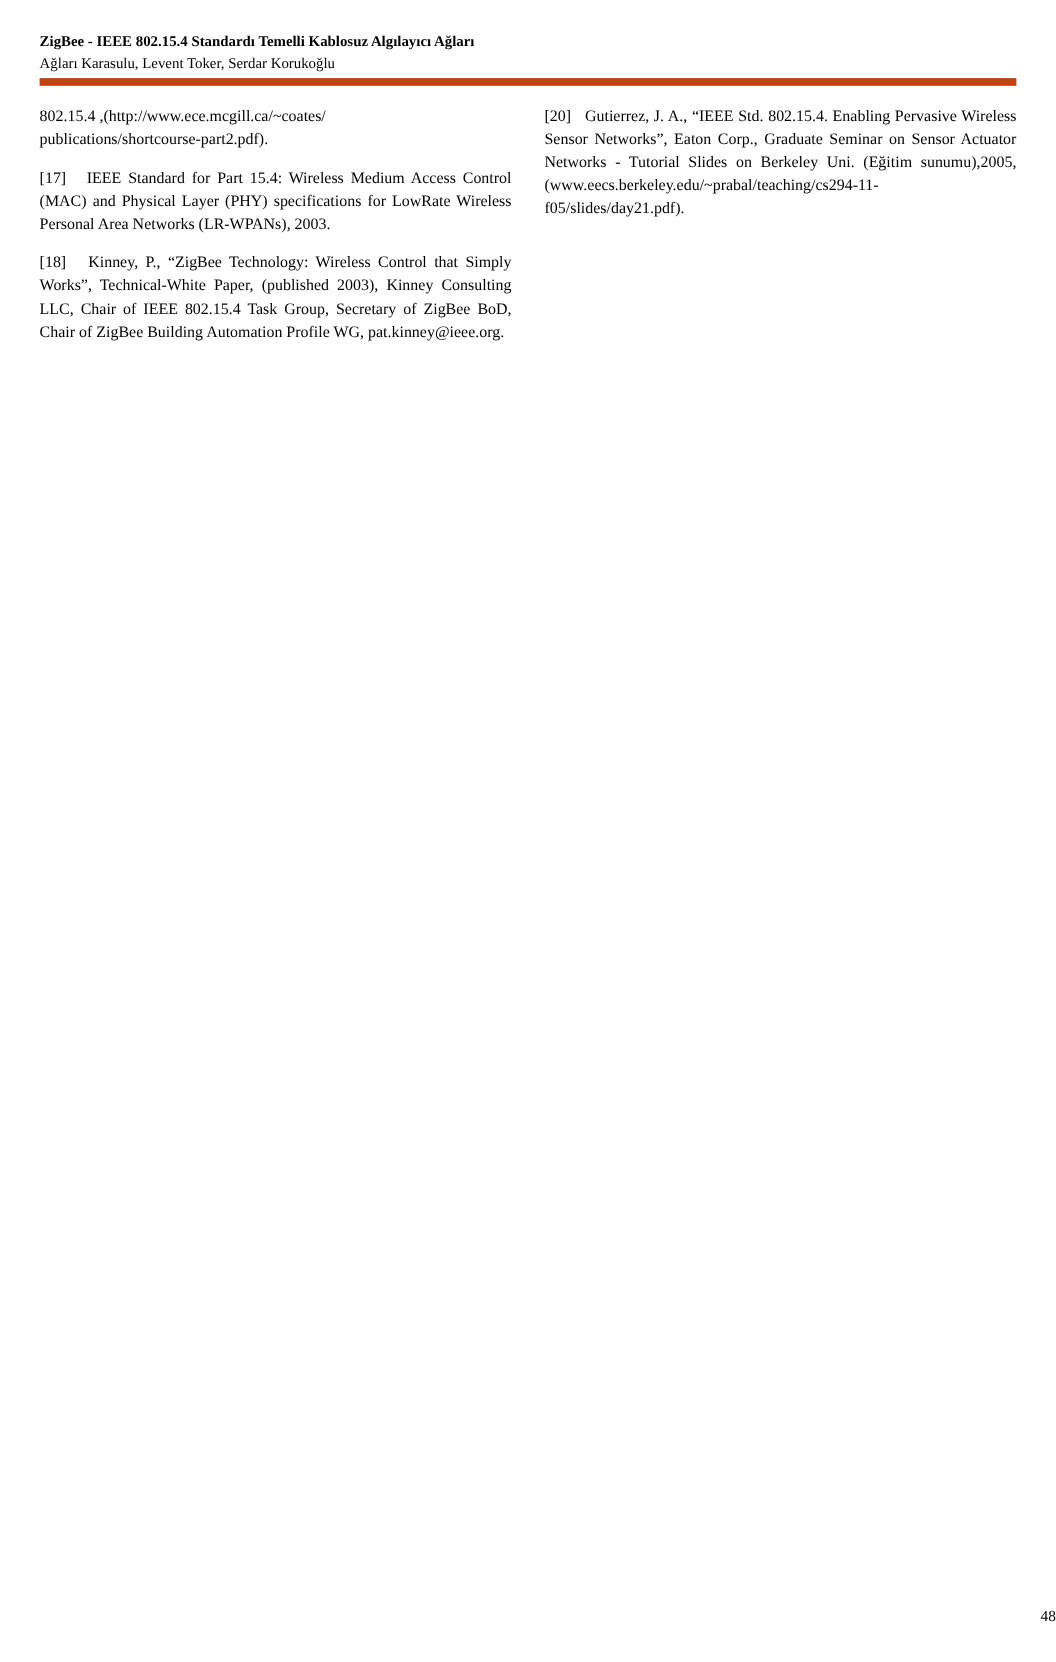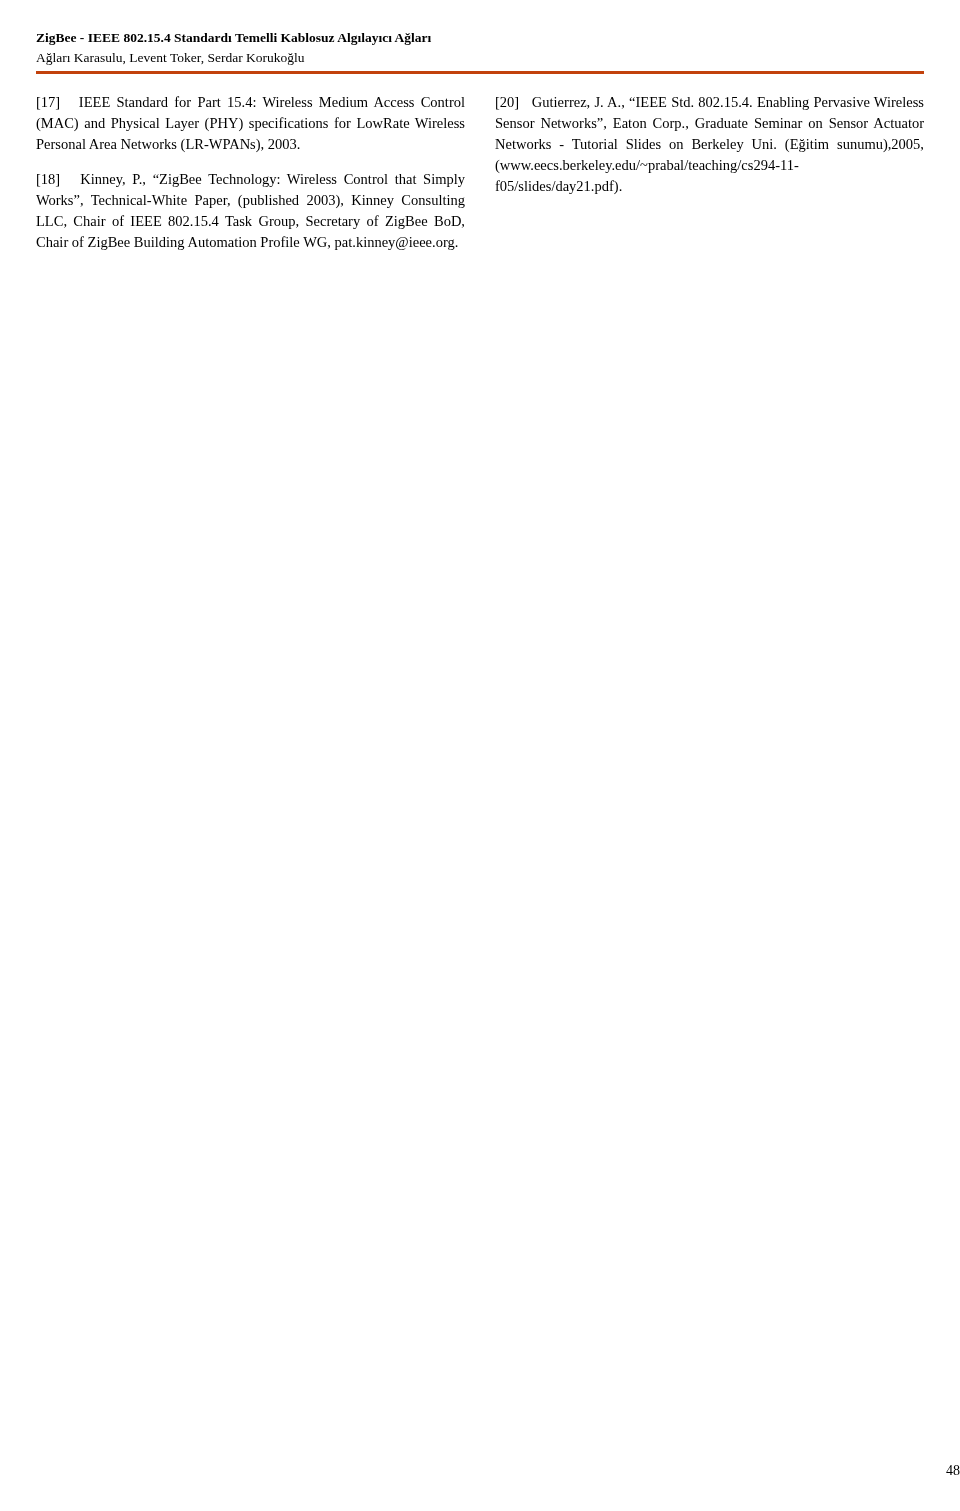--- a/index.html
+++ b/index.html
@@ -17,21 +17,21 @@
       width: 960px;
       min-height: 1511px;
       position: relative;
     }
 
     .page-container {
       padding: 28px 36px 60px 36px;
     }
 
     .header {
-      border-bottom: 3px solid #c2410c;
+      border-bottom: 7px solid #c2410c;
       padding-bottom: 4px;
       margin-bottom: 18px;
     }
 
     .header-title {
       font-size: 13.5px;
       font-weight: bold;
     }
 
     .header-authors {
@@ -74,20 +74,23 @@
 
   <div class="header">
     <div class="header-title">ZigBee - IEEE 802.15.4 Standardı Temelli Kablosuz Algılayıcı Ağları</div>
     <div class="header-authors">Ağları Karasulu, Levent Toker, Serdar Korukoğlu</div>
   </div>
 
   <div class="two-col">
 
     <div class="col">
 
+      <div class="ref-entry">
+        <p>802.15.4 ,(http://www.ece.mcgill.ca/~coates/<br>publications/shortcourse-part2.pdf).</p>
+      </div>
 
 
 
       <div class="ref-entry">
         <p>[17]&nbsp;&nbsp;&nbsp;IEEE Standard for Part 15.4: Wireless Medium Access Control (MAC) and Physical Layer (PHY) specifications for LowRate Wireless Personal Area Networks (LR-WPANs), 2003.</p>
       </div>
 
       <div class="ref-entry">
         <p>[18]&nbsp;&nbsp;&nbsp;Kinney, P., “ZigBee Technology: Wireless Control that Simply Works”, Technical-White Paper, (published 2003), Kinney Consulting LLC, Chair of IEEE 802.15.4 Task Group, Secretary of ZigBee BoD, Chair of ZigBee Building Automation Profile WG, pat.kinney@ieee.org.</p>
       </div>

